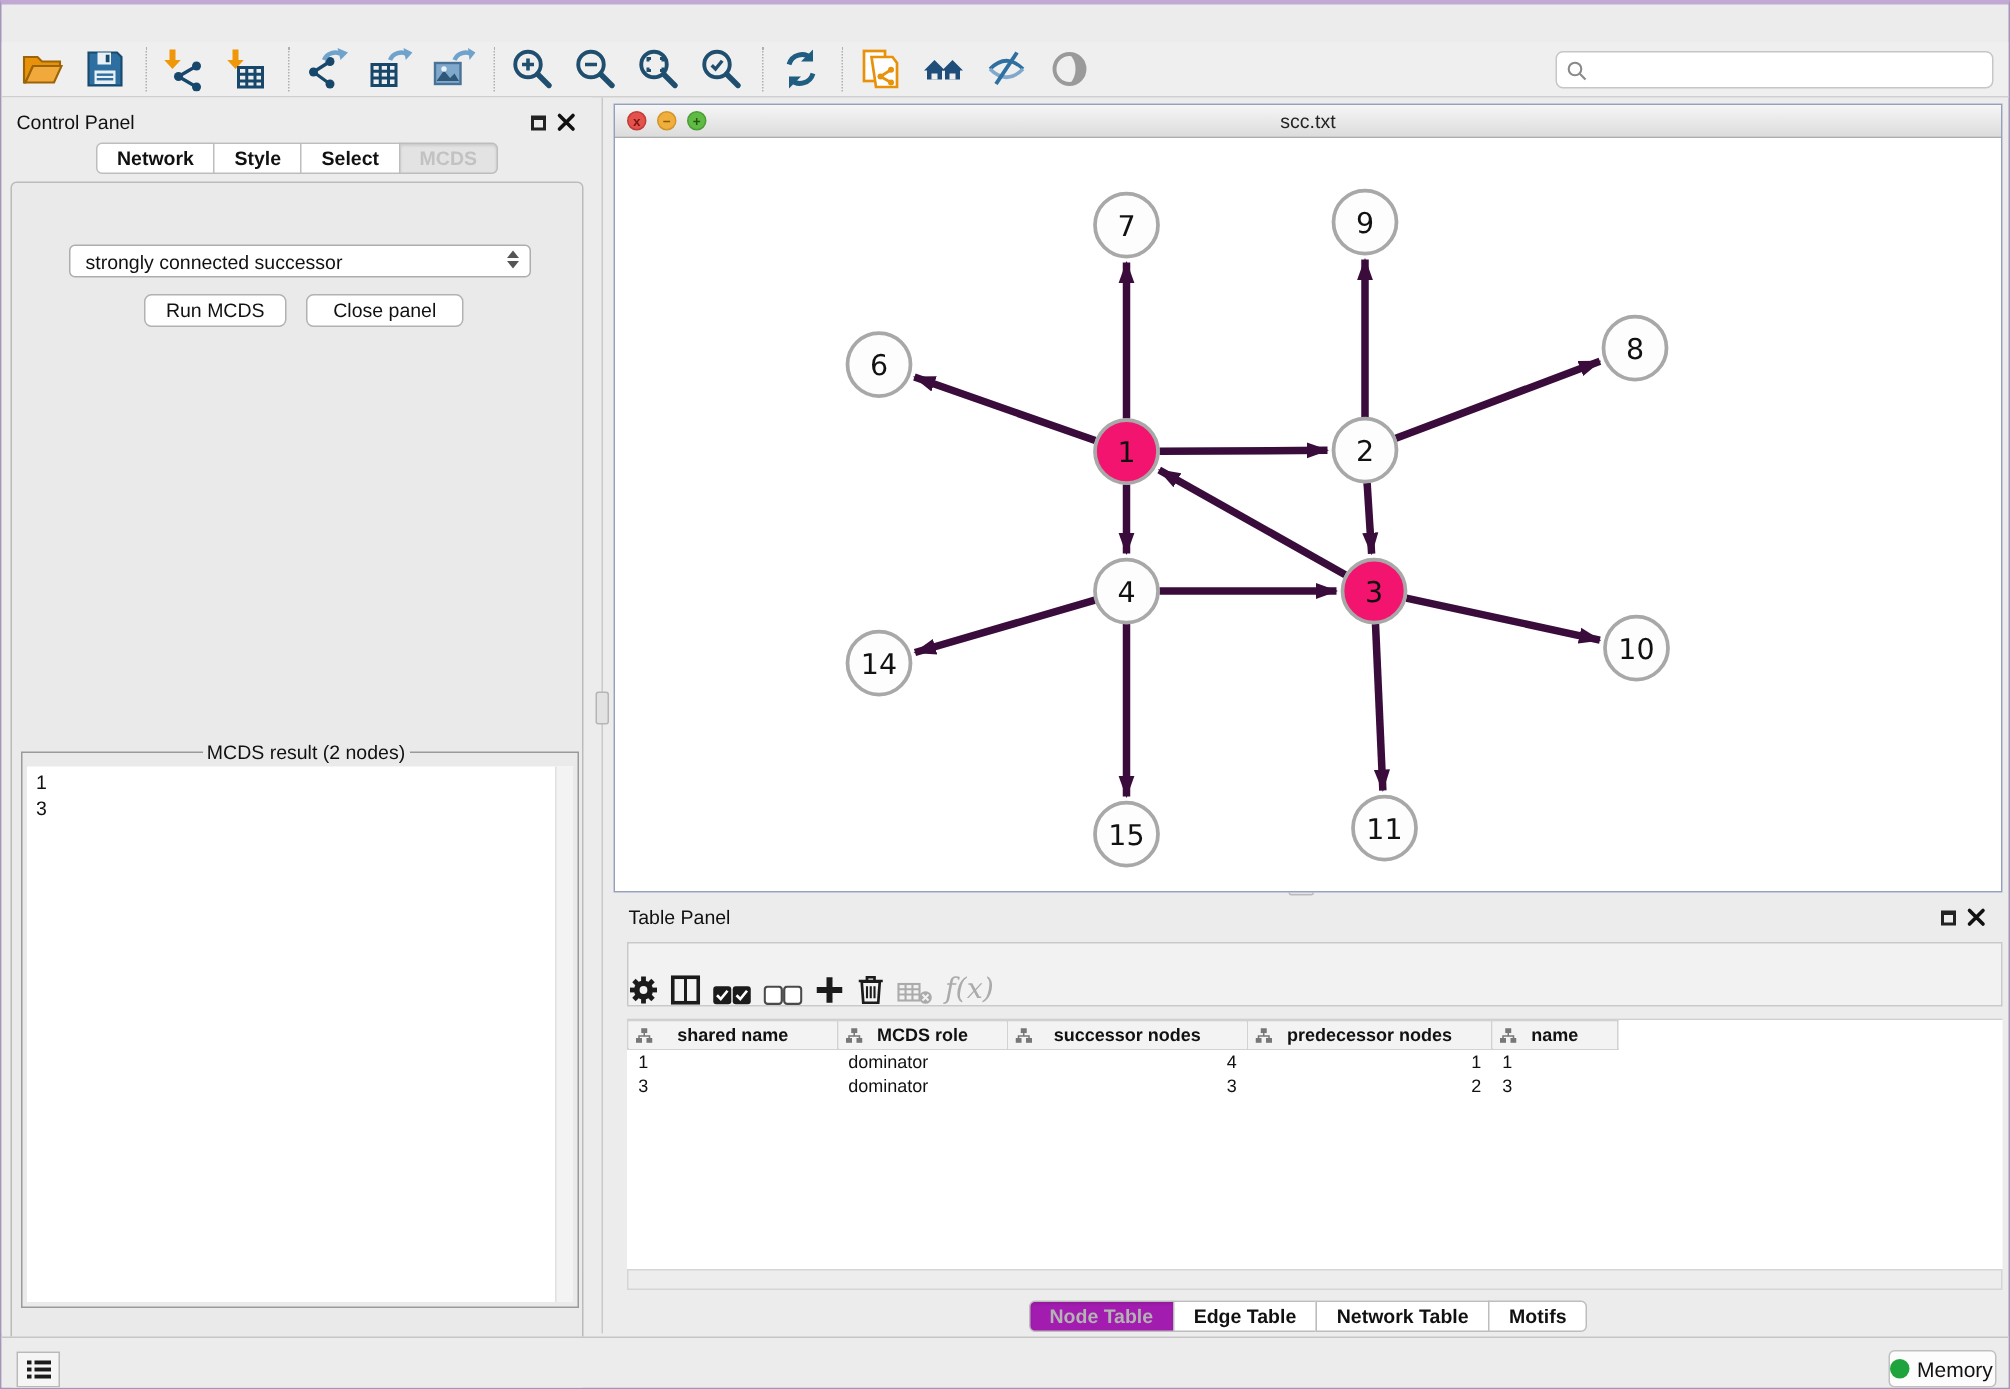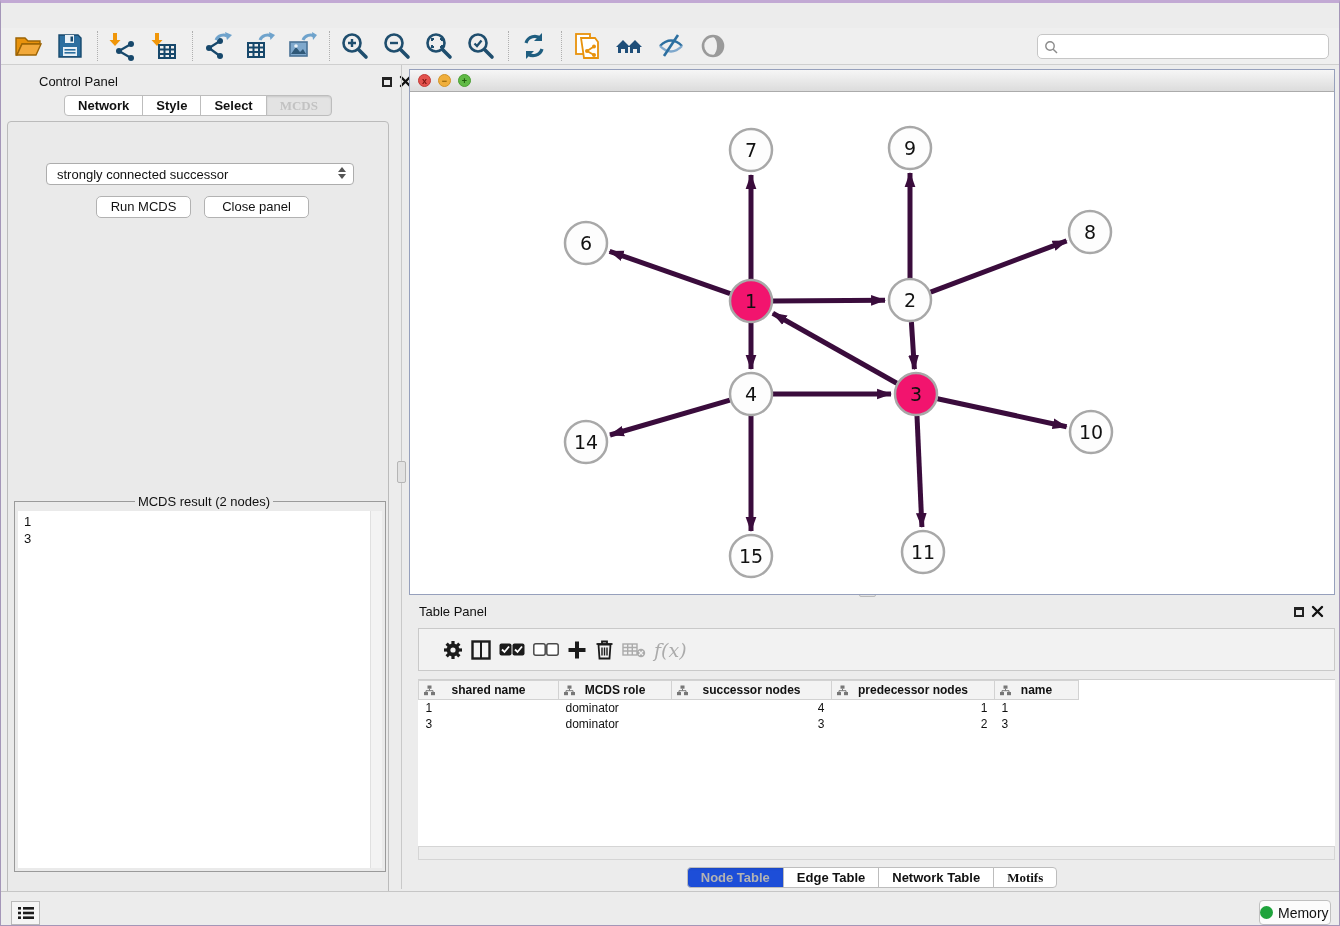--- a/index.html
+++ b/index.html
@@ -21,30 +21,30 @@
              border-bottom:1px solid #CFCFCF; display:flex; align-items:center; padding-left:10px; }
   .ticon { width:34px; height:34px; display:flex; align-items:center; justify-content:center;
            margin-right:8px; flex:0 0 auto; }
   .tsep { width:0; height:30px; border-left:1px dotted #AFAFAF; margin:0 8px 0 2px; flex:0 0 auto; }
   .searchbox { position:absolute; right:10px; top:6px; width:292px; height:25px; background:#FFF;
                border:1px solid #C6C6C6; border-radius:5px; display:flex; align-items:center; padding:0 6px; }
   .searchbox input { border:none; outline:none; flex:1; font-size:13px; background:transparent; margin-left:4px; }
 
   
   .control-panel { position:absolute; left:0; top:62px; width:394px; height:824px; background:#ECECEC; }
-  .panel-head { position:absolute; left:0; top:6px; width:100%; height:22px;margin-left:28px; }
+  .panel-head { position:absolute; left:0; top:6px; width:100%; height:22px; }
   .panel-head .ptitle { position:absolute; left:10px; top:3px; font-size:13px; color:#111; }
   .float-btn { position:absolute; top:6px; width:10px; height:10px; border:2px solid #222; border-top-width:3px; }
   .close-btn { position:absolute; top:4px; width:14px; height:14px; }
   .close-btn svg { display:block; }
   .tabs-row { position:absolute; left:0; right:0; display:flex; justify-content:center; }
   .seg-tab { height:21px; padding:2px 13px; background:#FFF; border:1px solid #BDBDBD; margin-left:-1px;
              font-size:13px; font-weight:600; color:#111; line-height:16px; }
   .seg-tab:first-child { border-radius:4px 0 0 4px; margin-left:0; }
-  .seg-tab:last-child { border-radius:0 4px 4px 0;font-family:Liberation Serif, serif; }
+  .seg-tab:last-child { border-radius:0 4px 4px 0; }
   .seg-tab.active { background:#E3E3E3; color:#C2C2C2; box-shadow:inset 0 1px 2px rgba(0,0,0,.12); }
   .cp-tabs { top:30px; }
   .content-box { position:absolute; left:6px; top:56px; width:382px; height:818px;
                  background:#EAEAEA; border:1px solid #BBB; border-radius:4px; }
   .opt-label { position:absolute; left:0; right:0; top:19px; text-align:center; font-size:13px; color:#111; }
   .dropdown { position:absolute; left:38px; top:41px; width:308px; height:22px; background:#FFF;
               border:1px solid #ADADAD; border-radius:4px; font-size:13px; color:#111;
               display:flex; align-items:center; padding:0 22px 0 10px; }
   .dd-stepper { position:absolute; right:7px; top:3px; display:flex; flex-direction:column; gap:2px; }
   .dd-stepper i { width:0; height:0; border-left:4px solid transparent; border-right:4px solid transparent; display:block; }
@@ -78,36 +78,36 @@
   .t-yellow{ left:28px; background:#F0AF3C; border:1px solid #D29428; color:#8A5B00; }
   .t-green { left:48px; background:#61BA46; border:1px solid #4A9E33; color:#1E5C0D; }
   .net-canvas { position:absolute; left:0; top:22px; width:924px; height:502px; background:#FFF; }
   .nlabel { font-size:19px; fill:#111; text-anchor:middle; font-family:"DejaVu Sans",sans-serif; }
 
   
   .table-panel { position:absolute; left:408px; top:596px; width:926px; height:292px; background:#ECECEC; }
   .tp-head { position:absolute; left:0; top:2px; width:100%; height:22px; }
   .tp-head .ptitle { position:absolute; left:10px; top:3px; font-size:13px; color:#111; }
   .tp-toolbar { position:absolute; left:9px; top:29px; width:917px; height:43px; background:#F2F2F2;
-                border:1px solid #C9C9C9; display:flex; align-items:center; gap:8px; padding-left:24px; }
+                border:1px solid #C9C9C9; display:flex; align-items:flex-end; gap:8px; padding-left:0; }
   .tp-toolbar .ic { display:flex; align-items:center; justify-content:center; }
   .fx { font-family:"DejaVu Serif",serif; font-style:italic; font-size:19px; color:#ABABAB; }
   .tbl-wrap { position:absolute; left:9px; top:80px; width:917px; height:167px; background:#FFF;
               border-top:1px solid #CFCFCF; }
   table.grid { border-collapse:collapse; table-layout:fixed; }
   table.grid th { height:19px; background:#F3F3F3; border:1px solid #D2D2D2; border-left:none;
                   font-size:12px; font-weight:700; color:#111; position:relative; text-align:center; }
   table.grid th:first-child { border-left:1px solid #D2D2D2; }
   table.grid td { height:16px; font-size:12px; color:#111; padding:0 7px; white-space:nowrap; }
   .colicon { position:absolute; left:5px; top:4px; }
   .tbl-hscroll { position:absolute; left:9px; top:247px; width:917px; height:14px; background:#EDEDED;
                  border:1px solid #D5D5D5; }
   .tp-tabs { top:268px; }
   .tp-tabs .seg-tab { font-weight:600; }
-  .tp-tabs .seg-tab.active { background:#1d4ed8; color:#B3B3B3; }
+  .tp-tabs .seg-tab.active { background:#a21caf; color:#B3B3B3; }
 
   
   .statusbar { position:absolute; left:0; top:888px; width:100%; height:38px; background:#ECECEC;
                border-top:1px solid #C6C6C6; }
   .sb-left-btn { position:absolute; left:10px; top:9px; width:29px; height:24px; background:#F5F5F5;
                  border:1px solid #B9B9B9; display:flex; align-items:center; justify-content:center; }
   .memory-btn { position:absolute; right:8px; top:8px; width:72px; height:25px; background:#FCFCFC;
                 border:1px solid #C0C0C0; border-radius:4px; display:flex; align-items:center;
                 gap:5px; font-size:14px; color:#111; }
   .mem-dot { width:13px; height:13px; border-radius:50%; background:#1FA33C; }
@@ -304,20 +304,21 @@
 
   <div class="v-split-line"></div>
   <div class="v-split-handle"></div>
   <div class="h-split-handle"></div>
 
   <div class="net-frame">
     <div class="net-titlebar">
       <span class="traffic t-red">x</span>
       <span class="traffic t-yellow">−</span>
       <span class="traffic t-green">+</span>
+      <div class="net-title">scc.txt</div>
     </div>
     <svg class="net-canvas" id="graph-svg" width="924" height="502" viewBox="0 0 924 502">
       <defs>
         <marker id="arrow" viewBox="0 0 14 12" refX="13" refY="6" markerWidth="15" markerHeight="13" markerUnits="userSpaceOnUse" orient="auto">
           <path d="M0 1 L14 6 L0 11 z" fill="#3A0C3C"></path>
         </marker>
       </defs>
     <line x1="341.0" y1="187.0" x2="341.0" y2="83.0" stroke="#3A0C3C" stroke-width="5" marker-end="url(#arrow)"></line>
         <line x1="320.2" y1="201.7" x2="199.6" y2="159.3" stroke="#3A0C3C" stroke-width="5" marker-end="url(#arrow)"></line>
         <line x1="363.0" y1="208.9" x2="475.0" y2="208.2" stroke="#3A0C3C" stroke-width="5" marker-end="url(#arrow)"></line>

